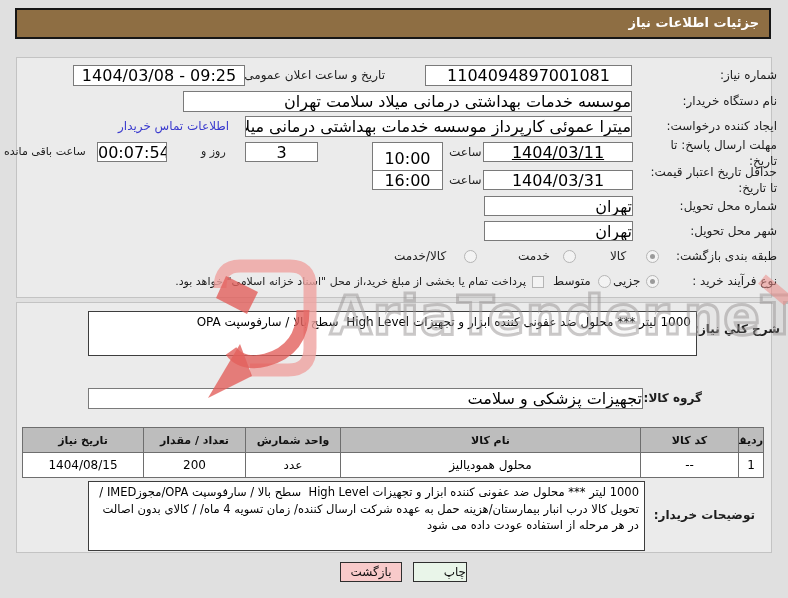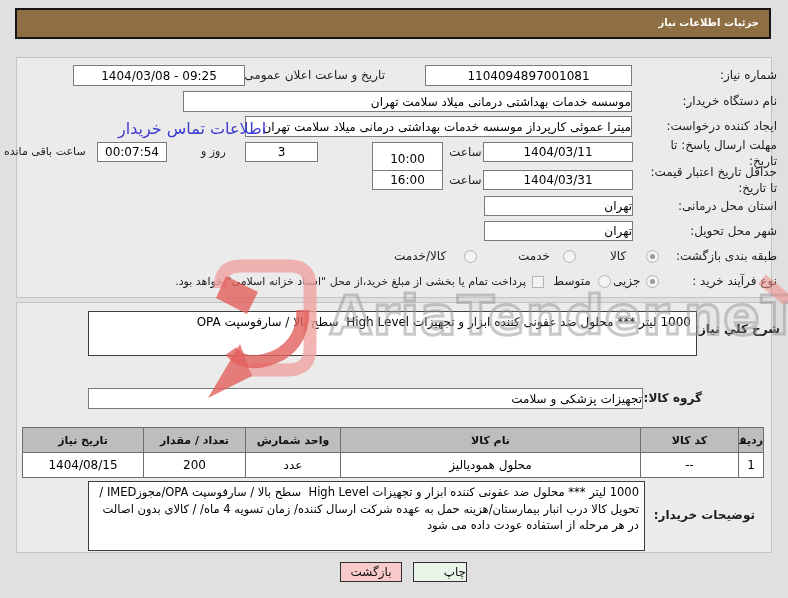--- a/index.html
+++ b/index.html
@@ -1,38 +1,38 @@
 <!DOCTYPE html>
 <html><head>
 <meta charset="utf-8">
 <style>
   * { margin:0; padding:0; box-sizing:border-box; }
   html,body { background:#e0e0e0; font-family:"DejaVu Sans", sans-serif; }
   #page { position:relative; width:788px; height:598px; background:#e0e0e0; overflow:hidden; direction:rtl; }
 
   .titlebar { position:absolute; left:15px; top:8px; width:756px; height:31px;
     background:#8e6e43; border:2px solid #161616; color:#ffffff;
-    font-size:10px; font-weight:bold; line-height:26px; padding:0 10px; text-align:right; }
+    font-size:13px; font-weight:bold; line-height:26px; padding:0 10px; text-align:right; }
 
   .panel { position:absolute; left:16px; background:#ebebeb; border:1px solid #c3c3c3; }
   #panel-top { top:57px; width:756px; height:241px; }
   #panel-bottom { top:302px; width:756px; height:251px; }
 
   .lbl { position:absolute; font-size:12px; color:#1e1e1e; white-space:nowrap; }
   .lbl.bold { font-weight:bold; }
   .lbl.small { font-size:11px; }
 
   .inp { position:absolute; height:21px; background:#ffffff; border:1px solid #7a7a7a;
-    font-size:12px; color:#000; padding:1px 0; font-family:"DejaVu Sans", sans-serif; }
+    font-size:16px; color:#000; padding:1px 0; font-family:"DejaVu Sans", sans-serif; }
   .inp.center { text-align:center; }
   .inp.rtl { direction:rtl; text-align:right; }
   .inp.ltr { direction:ltr; }
   .inp.yellow { background:#ffffff; text-align:center; }
 
-  .link { position:absolute; font-size:16px; color:#3a3ace; cursor:pointer; white-space:nowrap; }
+  .link { position:absolute; font-size:12px; color:#3a3ace; cursor:pointer; white-space:nowrap; }
 
   .radio { position:absolute; width:13px; height:13px; border-radius:50%;
     background:#f3f3f3; border:1px solid #b5b5b5; }
   .radio.sel::after { content:''; position:absolute; left:3px; top:3px; width:5px; height:5px;
     border-radius:50%; background:#9a9a9a; }
   .checkbox { position:absolute; width:12px; height:12px; background:#f3f3f3; border:1px solid #b5b5b5; }
 
   textarea.box { position:absolute; background:#fff; border:1px solid #3d3d3d; resize:none;
     font-family:"DejaVu Sans", sans-serif; font-size:11.5px; color:#000; padding:2px 5px;
     direction:rtl; text-align:right; line-height:1.45; overflow:hidden; }
@@ -75,35 +75,35 @@
 
   <div class="lbl" style="right:11px; top:94px;">نام دستگاه خریدار:</div>
   <input class="inp rtl" style="left: 183px; top: 91px; width: 449px;" readonly="" value="موسسه خدمات بهداشتی درمانی میلاد سلامت تهران">
 
   <div class="lbl" style="right:11px; top:119px;">ایجاد کننده درخواست:</div>
   <input class="inp rtl" style="left: 245px; top: 116px; width: 387px;" readonly="" value="میترا عموئی کارپرداز موسسه خدمات بهداشتی درمانی میلاد سلامت تهران">
   <div class="link" style="left:118px; top:119px;">اطلاعات تماس خریدار</div>
 
   <div class="lbl" style="right:11px; top:138px;">مهلت ارسال پاسخ: تا</div>
   <div class="lbl" style="right:11px; top:154px;">تاریخ:</div>
-  <input class="inp center ltr" style="left: 483px; top: 142px; width: 150px; height: 20px;" readonly="" value="1404/03/11">
+  <input class="inp center ltr" style="left: 483px; top: 142px; width: 150px; height: 20px; text-decoration: underline;" readonly="" value="1404/03/11">
   <div class="lbl" style="left:449px; top:145px;">ساعت</div>
   <input class="inp center ltr" style="left: 372px; top: 142px; width: 71px; height: 33px;" readonly="" value="10:00">
   <input class="inp center ltr" style="left: 245px; top: 142px; width: 73px; height: 20px;" readonly="" value="3">
   <div class="lbl small" style="left:201px; top:145px;">روز و</div>
   <input class="inp yellow ltr" style="left: 97px; top: 142px; width: 70px; height: 20px;" readonly="" value="00:07:54">
   <div class="lbl small" style="left:4px; top:145px;">ساعت باقی مانده</div>
 
   <div class="lbl" style="right:11px; top:165px;">حداقل تاریخ اعتبار قیمت:</div>
   <div class="lbl" style="right:11px; top:181px;">تا تاریخ:</div>
   <input class="inp center ltr" style="left: 483px; top: 170px; width: 150px; height: 20px;" readonly="" value="1404/03/31">
   <div class="lbl" style="left:449px; top:173px;">ساعت</div>
   <input class="inp center ltr" style="left: 372px; top: 170px; width: 71px; height: 20px;" readonly="" value="16:00">
 
-  <div class="lbl" style="right:11px; top:199px;">استان محل درمانی:</div>
+  <div class="lbl" style="right:11px; top:199px;">شماره محل تحویل:</div>
   <input class="inp rtl" style="left: 484px; top: 196px; width: 149px; height: 20px;" readonly="" value="تهران">
   <div class="lbl" style="right:11px; top:224px;">شهر محل تحویل:</div>
   <input class="inp rtl" style="left: 484px; top: 221px; width: 149px; height: 20px;" readonly="" value="تهران">
 
   <div class="lbl" style="right:11px; top:249px;">طبقه بندی بازگشت:</div>
   <span class="radio sel" style="left:646px; top:250px;"></span>
   <div class="lbl" style="left:610px; top:249px;">کالا</div>
   <span class="radio" style="left:563px; top:250px;"></span>
   <div class="lbl" style="left:518px; top:249px;">خدمت</div>
   <span class="radio" style="left:464px; top:250px;"></span>

